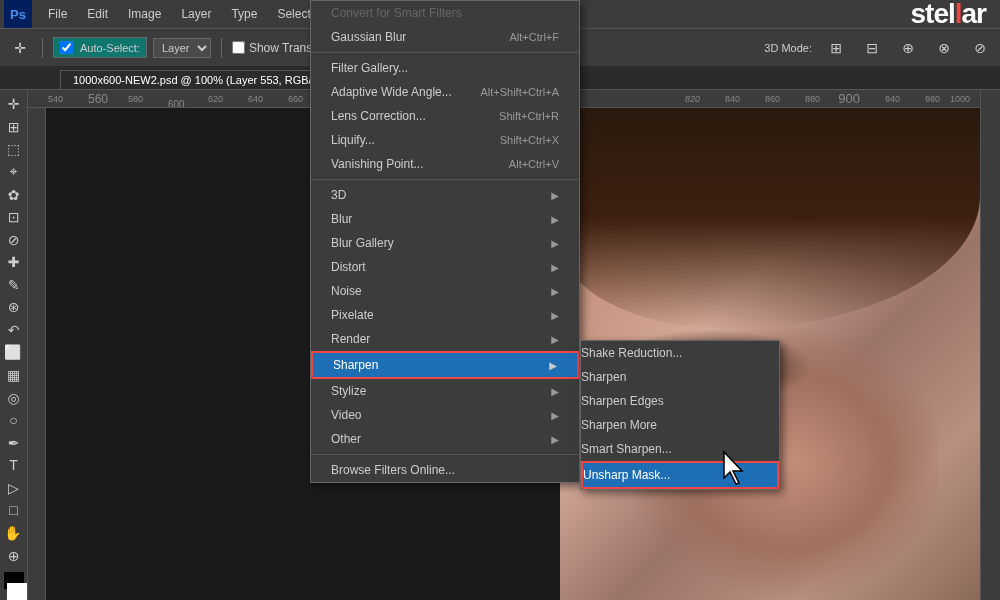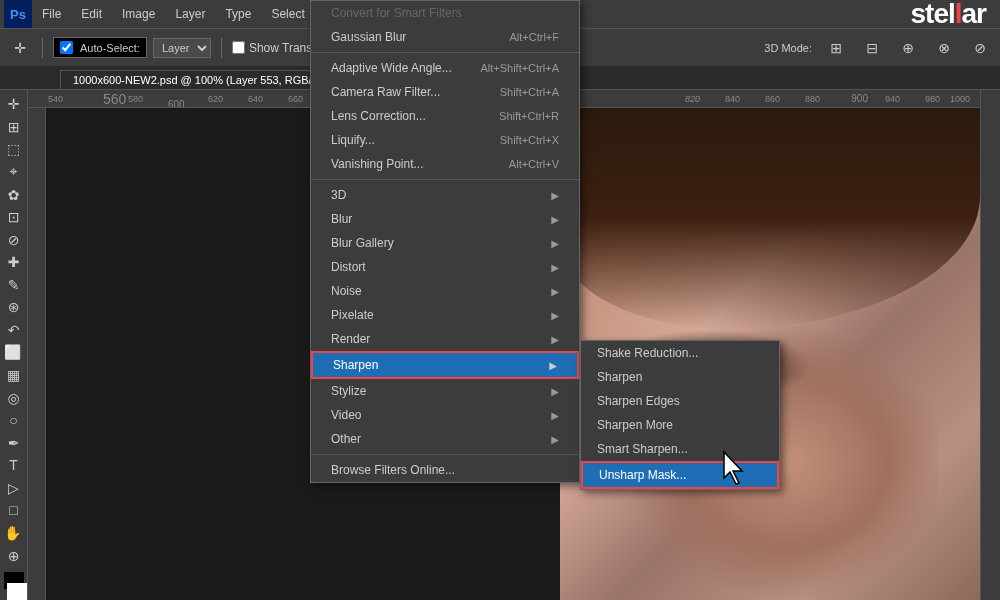--- a/index.html
+++ b/index.html
@@ -27,20 +27,21 @@
     .ps-logo {
       width: 28px;
       height: 28px;
       background: #001f5c;
       display: flex;
       align-items: center;
       justify-content: center;
       color: #4a8fe8;
       font-weight: bold;
       font-size: 13px;
+      margin-right: 6px;
     }
     .menu-item {
       padding: 4px 10px;
       cursor: pointer;
       color: #ccc;
       font-size: 12px;
       height: 100%;
       display: flex;
       align-items: center;
     }
@@ -56,21 +57,21 @@
       height: 38px;
       background: #3c3c3c;
       border-top: 1px solid #555;
       display: flex;
       align-items: center;
       padding: 0 8px;
       gap: 6px;
     }
     .toolbar-btn {
       padding: 3px 6px;
-      background: #000000;
+      background: #0f766e;
       border: 1px solid #666;
       color: #ccc;
       font-size: 11px;
       cursor: pointer;
       display: flex;
       align-items: center;
       gap: 3px;
     }
     .toolbar-sep {
       width: 1px;
@@ -251,21 +252,21 @@
       position: absolute;
       left: 580px;
       top: 340px;
       width: 200px;
       background: #3c3c3c;
       border: 1px solid #666;
       box-shadow: 3px 3px 8px rgba(0,0,0,0.5);
       z-index: 300;
     }
     .sharpen-item {
-      padding: 5px 16px;
+      padding: 5px 0;
       cursor: pointer;
       color: #ccc;
       font-size: 12px;
       white-space: nowrap;
     }
     .sharpen-item.active-item {
       background: #1e6eb5;
       border: 2px solid #e44;
       color: white;
     }
@@ -363,31 +364,31 @@
     <div class="tool-btn">⊕</div>
 
     <div style="width:20px;height:20px;background:black;margin-top:4px;"></div>
     <div style="width:20px;height:20px;background:white;margin-top:-8px;margin-left:6px;"></div>
   </div>
 
   <div class="canvas-area">
 
     <div class="ruler-h">
       <span style="position:absolute;left:20px;font-size:9px;color:#888;">540</span>
-      <span style="position:absolute;left:75px;font-size:14px;color:#888;">560</span>
+      <span style="position:absolute;left:60px;font-size:12px;color:#888;">560</span>
       <span style="position:absolute;left:100px;font-size:9px;color:#888;">580</span>
       <span style="position:absolute;left:140px;font-size:10px;color:#888;margin-top:12px;">600</span>
       <span style="position:absolute;left:180px;font-size:9px;color:#888;">620</span>
       <span style="position:absolute;left:220px;font-size:9px;color:#888;">640</span>
       <span style="position:absolute;left:260px;font-size:9px;color:#888;">660</span>
       <span style="position:absolute;right:280px;font-size:9px;color:#888;font-style:italic;">820</span>
       <span style="position:absolute;right:240px;font-size:9px;color:#888;">840</span>
       <span style="position:absolute;right:200px;font-size:9px;color:#888;">860</span>
       <span style="position:absolute;right:160px;font-size:9px;color:#888;">880</span>
-      <span style="position:absolute;right:112px;font-size:10px;color:#888;text-align:center;">900</span>
+      <span style="position:absolute;right:120px;font-size:13px;color:#888;text-align:center;">900</span>
       <span style="position:absolute;right:80px;font-size:9px;color:#888;">940</span>
       <span style="position:absolute;right:40px;font-size:9px;color:#888;">980</span>
       <span style="position:absolute;right:10px;font-size:9px;color:#888;">1000</span>
     </div>
 
     <div class="ruler-v">
     </div>
 
     <div class="canvas-content">
       <div class="dark-bg"></div>
@@ -410,30 +411,29 @@
   <div class="dropdown-item disabled">
     <span>Convert for Smart Filters</span>
   </div>
 
   <div class="dropdown-item">
     <span>Gaussian Blur</span>
     <span class="shortcut">Alt+Ctrl+F</span>
   </div>
   <div class="dropdown-sep"></div>
 
+  <div class="dropdown-item">
+    <span>Filter Gallery...</span>
+  </div>
 
   <div class="dropdown-item">
     <span>Adaptive Wide Angle...</span>
     <span class="shortcut">Alt+Shift+Ctrl+A</span>
   </div>
 
-  <div class="dropdown-item">
-    <span>Camera Raw Filter...</span>
-    <span class="shortcut">Shift+Ctrl+A</span>
-  </div>
 
   <div class="dropdown-item">
     <span>Lens Correction...</span>
     <span class="shortcut">Shift+Ctrl+R</span>
   </div>
 
   <div class="dropdown-item">
     <span>Liquify...</span>
     <span class="shortcut">Shift+Ctrl+X</span>
   </div>

